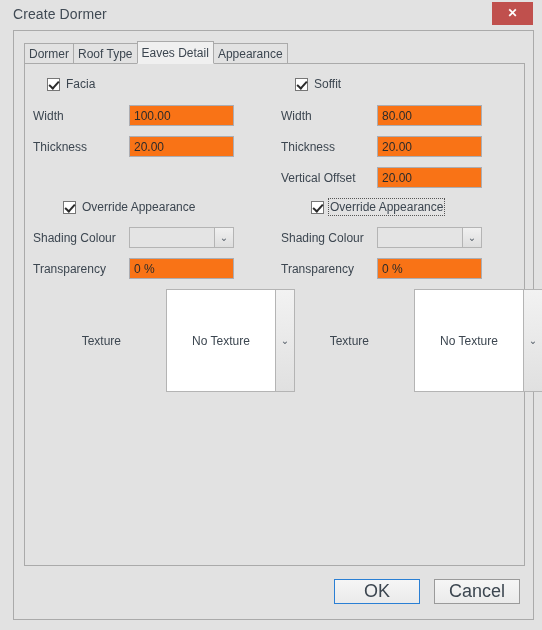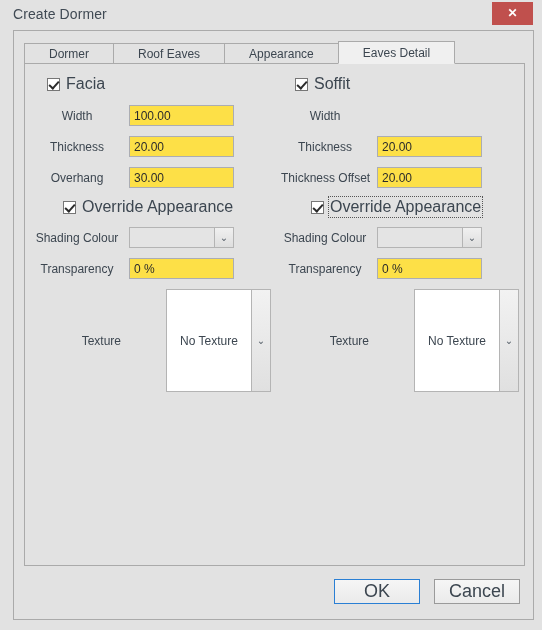--- a/index.html
+++ b/index.html
@@ -61,21 +61,21 @@
   #tabstrip {
     position: absolute;
     left: 24px; top: 41px;
     height: 23px;
     display: flex;
     align-items: flex-end;
   }
   .tab {
     height: 21px;
     line-height: 21px;
-    padding: 0 24px;
+    padding: 0 4px;
     border: 1px solid #aaaaaa;
     border-bottom: none;
     background: #e2e2e2;
     color: #3c4650;
     font-size: 12px;
     box-sizing: border-box;
     margin-right: -1px;
     cursor: pointer;
     white-space: nowrap;
   }
@@ -128,51 +128,51 @@
     content: "";
     position: absolute;
     left: 3px; top: 0px;
     width: 4px; height: 8px;
     border: solid #2b2b2b;
     border-width: 0 2px 2px 0;
     transform: rotate(42deg);
   }
   .check-label {
     margin-left: 6px;
-    font-size: 16px;
+    font-size: 12px;
     color: #3c4650;
     white-space: nowrap;
     cursor: pointer;
   }
   .focus-ring {
     outline: 1px dotted #555555;
     outline-offset: 1px;
   }
 
   
   .field-row {
     position: absolute;
     height: 21px;
     display: flex;
     align-items: center;
   }
   .field-label {
     width: 96px;
-    text-align: center;
+    text-align: left;
     padding-right: 8px;
     font-size: 12px;
     color: #3c4650;
     white-space: nowrap;
     box-sizing: border-box;
   }
   .text-input {
     width: 105px;
     height: 21px;
     border: 1px solid #abadb3;
-    background: #fde047;
+    background: #f97316;
     font-family: "Liberation Sans", sans-serif;
     font-size: 12px;
     color: #2b2b2b;
     padding: 0 4px;
     box-sizing: border-box;
     outline: none;
   }
 
   
   .combo {
@@ -215,21 +215,21 @@
   .texture-label {
     width: 96px;
     text-align: right;
     padding-right: 8px;
     font-size: 12px;
     color: #3c4650;
     line-height: 14px;
     box-sizing: border-box;
   }
   .texture-box {
-    width: 105px;
+    width: 129px;
     height: 103px;
     border: 1px solid #b4b4b4;
     background: #ffffff;
     box-sizing: border-box;
     display: flex;
     position: relative;
     cursor: pointer;
   }
   .texture-preview {
     flex: 1;
@@ -278,23 +278,23 @@
 
 <div id="titlebar">
   <div id="window-title">Create Dormer</div>
   <button id="close-button">✕</button>
 </div>
 
 <div id="dialog-frame"></div>
 
 <div id="tabstrip">
   <div class="tab">Dormer</div>
-  <div class="tab">Roof Eaves</div>
+  <div class="tab">Roof Type</div>
+  <div class="tab active">Eaves Detail</div>
   <div class="tab">Appearance</div>
-  <div class="tab active">Eaves Detail</div>
 </div>
 
 <div id="tab-panel">
 
   <div class="column" id="facia-column">
 
     <div class="check-row" style="left:14px; top:12px;">
       <span class="cb checked"></span>
       <span class="check-label">Facia</span>
     </div>
@@ -302,24 +302,20 @@
     <div class="field-row" style="left:0px; top:41px;">
       <span class="field-label">Width</span>
       <input class="text-input" type="text" value="100.00" style="">
     </div>
 
     <div class="field-row" style="left:0px; top:72px;">
       <span class="field-label">Thickness</span>
       <input class="text-input" type="text" value="20.00" style="">
     </div>
 
-    <div class="field-row" style="left:0px; top:103px;">
-      <span class="field-label">Overhang</span>
-      <input class="text-input" type="text" value="30.00" style="">
-    </div>
 
     <div class="check-row" style="left:30px; top:135px;">
       <span class="cb checked"></span>
       <span class="check-label">Override Appearance</span>
     </div>
 
     <div class="field-row" style="left:0px; top:163px;">
       <span class="field-label">Shading Colour</span>
       <div class="combo">
         <span class="combo-value"></span>
@@ -343,29 +339,30 @@
 
   <div class="column" id="soffit-column">
 
     <div class="check-row" style="left:14px; top:12px;">
       <span class="cb checked"></span>
       <span class="check-label">Soffit</span>
     </div>
 
     <div class="field-row" style="left:0px; top:41px;">
       <span class="field-label">Width</span>
+      <input class="text-input" type="text" value="80.00" style="">
     </div>
 
     <div class="field-row" style="left:0px; top:72px;">
       <span class="field-label">Thickness</span>
       <input class="text-input" type="text" value="20.00" style="">
     </div>
 
     <div class="field-row" style="left:0px; top:103px;">
-      <span class="field-label">Thickness Offset</span>
+      <span class="field-label">Vertical Offset</span>
       <input class="text-input" type="text" value="20.00" style="">
     </div>
 
     <div class="check-row" style="left:30px; top:135px;">
       <span class="cb checked"></span>
       <span class="check-label focus-ring">Override Appearance</span>
     </div>
 
     <div class="field-row" style="left:0px; top:163px;">
       <span class="field-label">Shading Colour</span>

